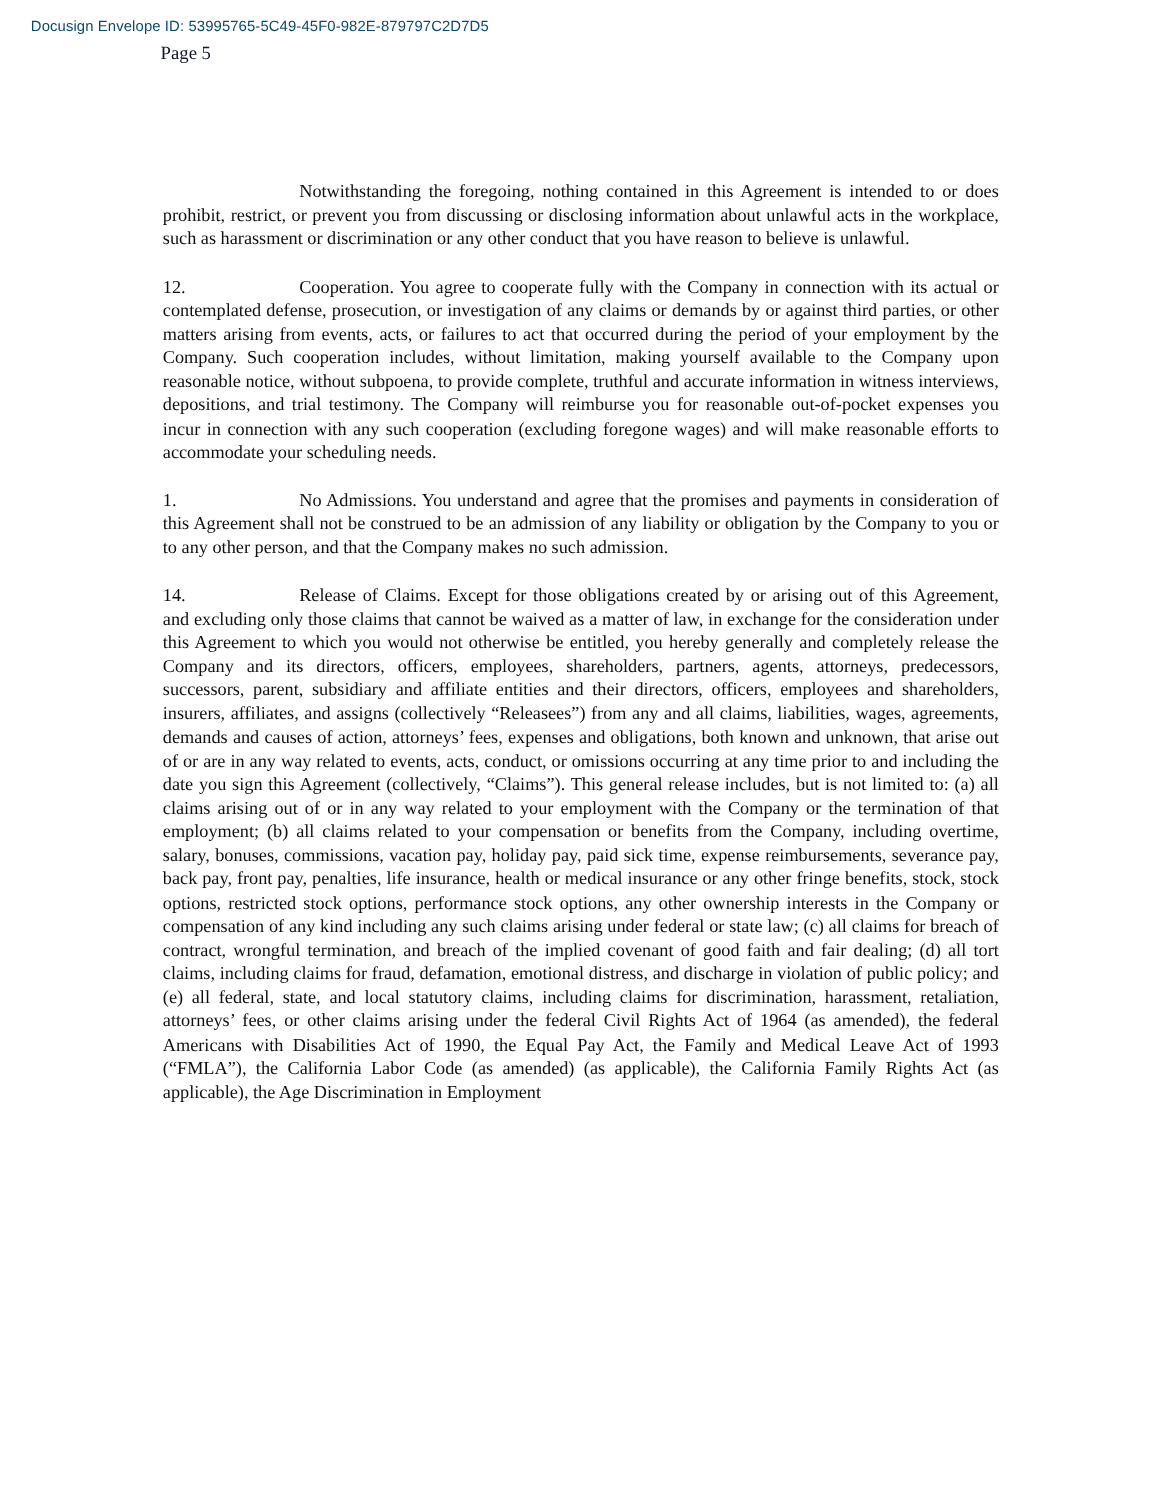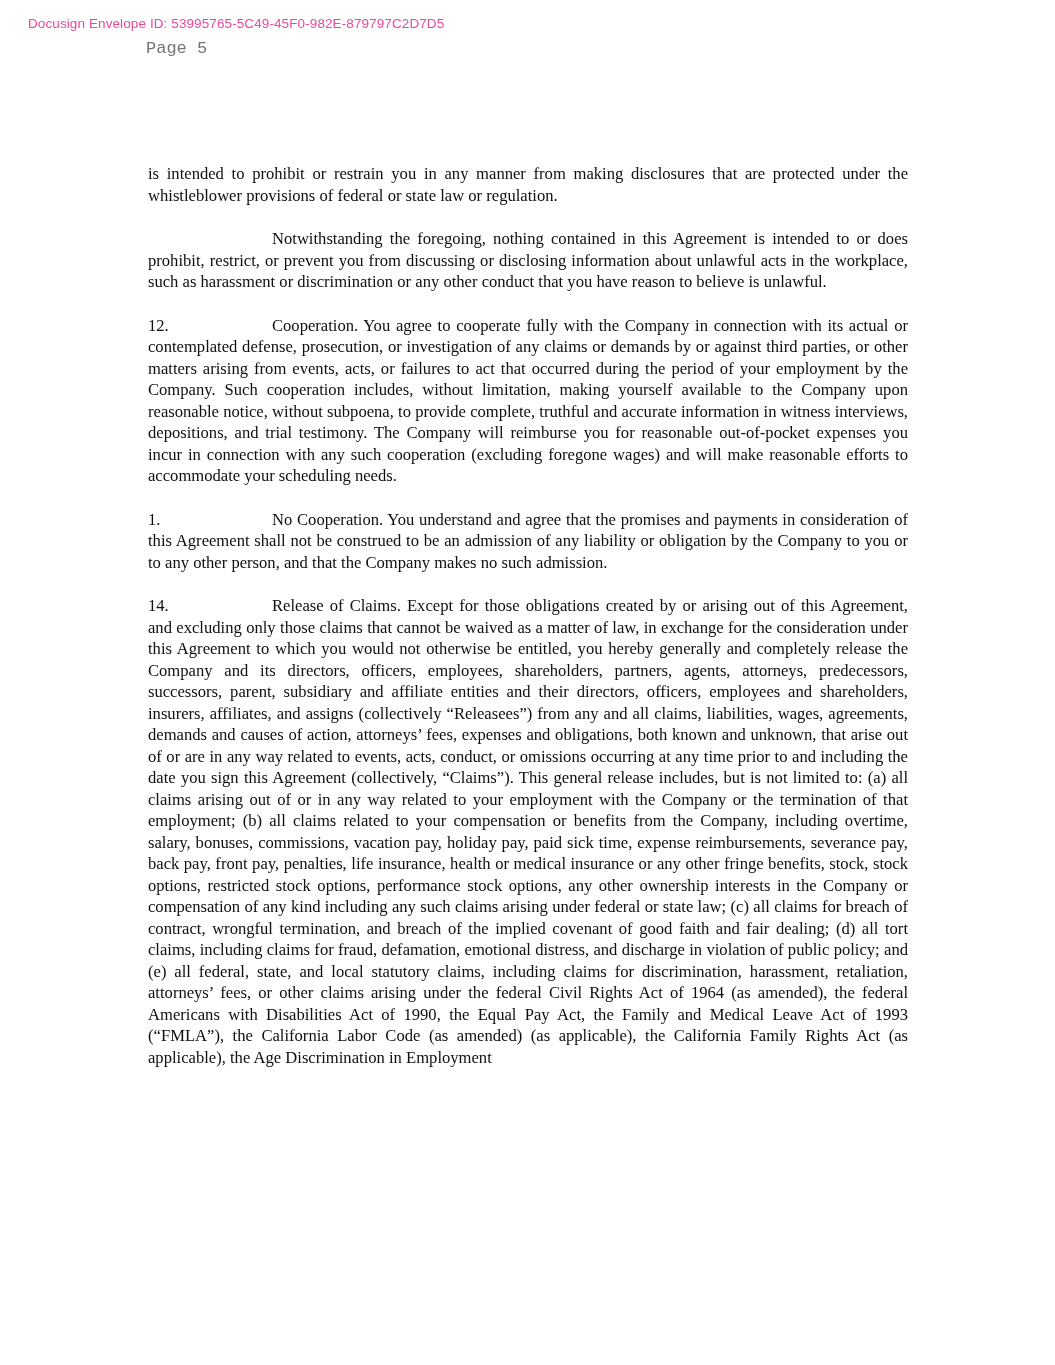--- a/index.html
+++ b/index.html
@@ -15,30 +15,30 @@
     overflow: hidden;
     color: #111111;
   }
   .envelope-id {
     position: absolute;
     left: 28px;
     top: 16px;
     font-family: "Liberation Sans", sans-serif;
     font-size: 13.5px;
     letter-spacing: 0.1px;
-    color: #ec4899;
+    color: #0c4a6e;
     white-space: nowrap;
   }
   .page-label {
     position: absolute;
     left: 146px;
     top: 39px;
-    font-family: Liberation Mono, monospace;
+    font-family: Liberation Serif, serif;
     font-size: 17px;
-    color: #737373;
+    color: #0f172a;
   }
   .doc-body {
     position: absolute;
     left: 148px;
     top: 163px;
     width: 760px;
     font-family: "Liberation Serif", serif;
     font-size: 16.6px;
     line-height: 21.5px;
     text-align: justify;
@@ -60,19 +60,18 @@
     font-weight: 400;
   }
 </style>
 </head>
 <body>
 
 <div class="page">
   <div class="envelope-id">Docusign Envelope ID: 53995765-5C49-45F0-982E-879797C2D7D5</div>
   <div class="page-label">Page 5</div>
   <div class="doc-body">
-      <p class="para"><span>is intended to prohibit or restrain you in any manner from making disclosures that are protected under the whistleblower provisions of federal or state law or regulation.</span></p>
       <p class="para indent"><span>Notwithstanding the foregoing, nothing contained in this Agreement is intended to or does prohibit, restrict, or prevent you from discussing or disclosing information about unlawful acts in the workplace, such as harassment or discrimination or any other conduct that you have reason to believe is unlawful.</span></p>
       <p class="para"><span class="sec-num">12.</span><span class="b">Cooperation.</span><span>  You agree to cooperate fully with the Company in connection with its actual or contemplated defense, prosecution, or investigation of any claims or demands by or against third parties, or other matters arising from events, acts, or failures to act that occurred during the period of your employment by the Company.  Such cooperation includes, without limitation, making yourself available to the Company upon reasonable notice, without subpoena, to provide complete, truthful and accurate information in witness interviews, depositions, and trial testimony.  The Company will reimburse you for reasonable out-of-pocket expenses you incur in connection with any such cooperation (excluding foregone wages) and will make reasonable efforts to accommodate your scheduling needs.</span></p>
-      <p class="para"><span class="sec-num">1.</span><span class="b">No Cooperation.</span><span>  You understand and agree that the promises and payments in consideration of this Agreement shall not be construed to be an admission of any liability or obligation by the Company to you or to any other person, and that the Company makes no such admission.</span></p>
+      <p class="para"><span class="sec-num">1.</span><span class="b">No Admissions.</span><span>  You understand and agree that the promises and payments in consideration of this Agreement shall not be construed to be an admission of any liability or obligation by the Company to you or to any other person, and that the Company makes no such admission.</span></p>
       <p class="para"><span class="sec-num">14.</span><span class="b">Release of Claims</span><span>.  Except for those obligations created by or arising out of this Agreement, and excluding only those claims that cannot be waived as a matter of law, in exchange for the consideration under this Agreement to which you would not otherwise be entitled, you hereby generally and completely release the Company and its directors, officers, employees, shareholders, partners, agents, attorneys, predecessors, successors, parent, subsidiary and affiliate entities and their directors, officers, employees and shareholders, insurers, affiliates, and assigns (collectively </span><span class="b">“Releasees”</span><span>) from any and all claims, liabilities, wages, agreements, demands and causes of action, attorneys’ fees, expenses and obligations, both known and unknown, that arise out of or are in any way related to events, acts, conduct, or omissions occurring at any time prior to and including the date you sign this Agreement (collectively, </span><span class="b">“Claims”</span><span>).  This general release includes, but is not limited to: (a) all claims arising out of or in any way related to your employment with the Company or the termination of that employment; (b) all claims related to your compensation or benefits from the Company, including overtime, salary, bonuses, commissions, vacation pay, holiday pay, paid sick time, expense reimbursements, severance pay, back pay, front pay, penalties, life insurance, health or medical insurance or any other fringe benefits, stock, stock options, restricted stock options, performance stock options, any other ownership interests in the Company or compensation of any kind including any such claims arising under federal or state law; (c) all claims for breach of contract, wrongful termination, and breach of the implied covenant of good faith and fair dealing; (d) all tort claims, including claims for fraud, defamation, emotional distress, and discharge in violation of public policy; and (e) all federal, state, and local statutory claims, including claims for discrimination, harassment, retaliation, attorneys’ fees, or other claims arising under the federal Civil Rights Act of 1964 (as amended), the federal Americans with Disabilities Act of 1990, the Equal Pay Act, the Family and Medical Leave Act of 1993 (</span><span class="b">“FMLA”</span><span>), the California Labor Code (as amended) (as applicable), the California Family Rights Act (as applicable), the Age Discrimination in Employment</span></p>
     </div>
 </div>
 
 </body></html>

